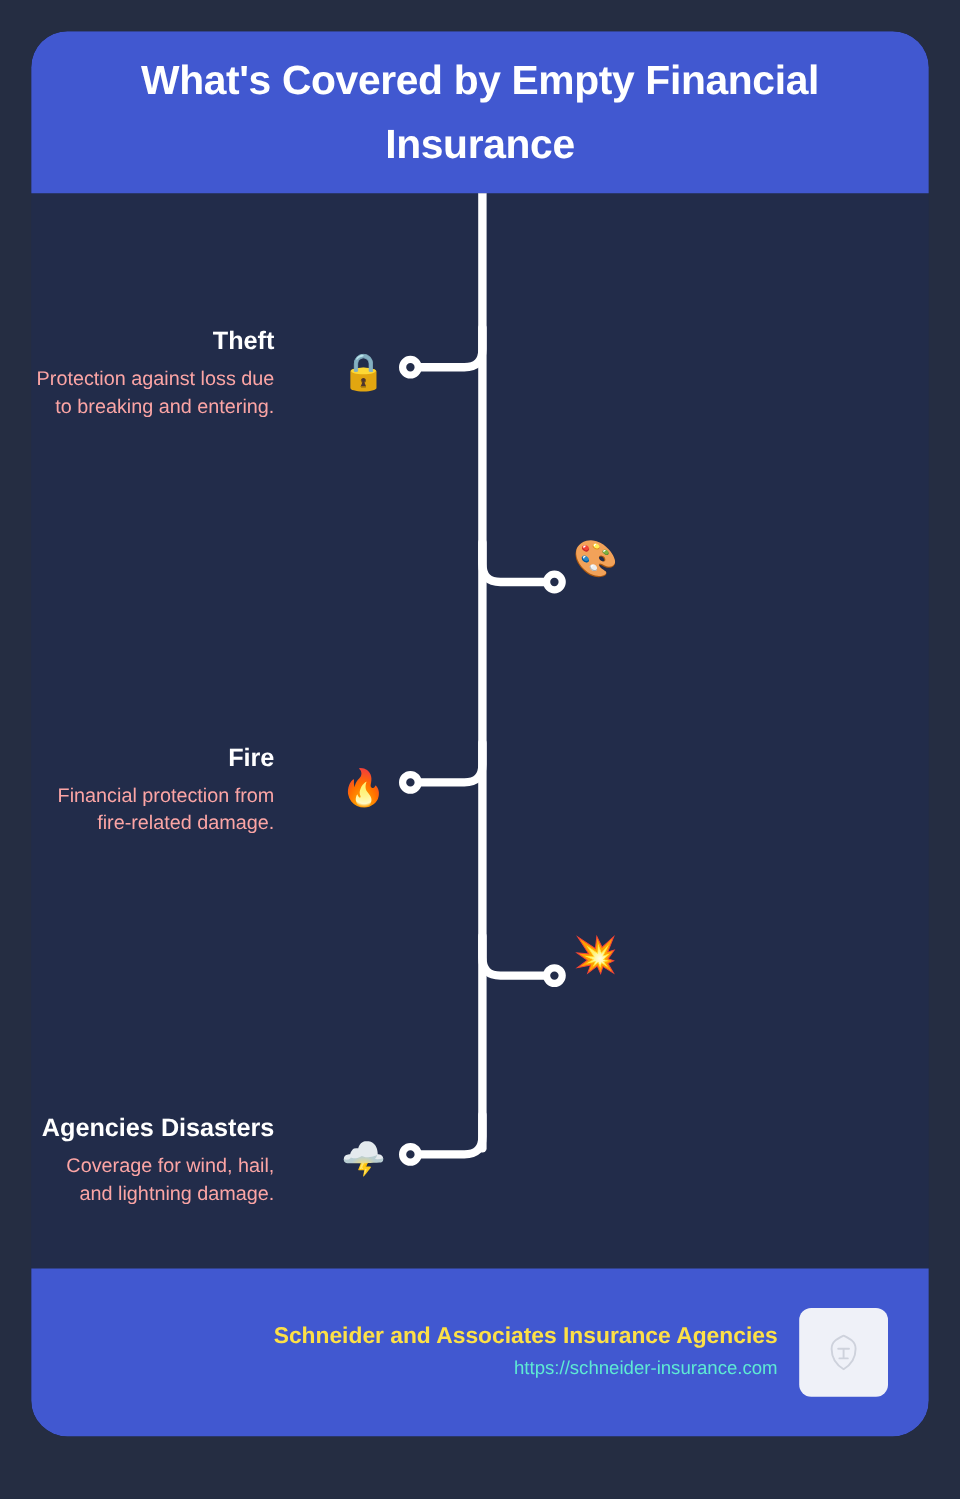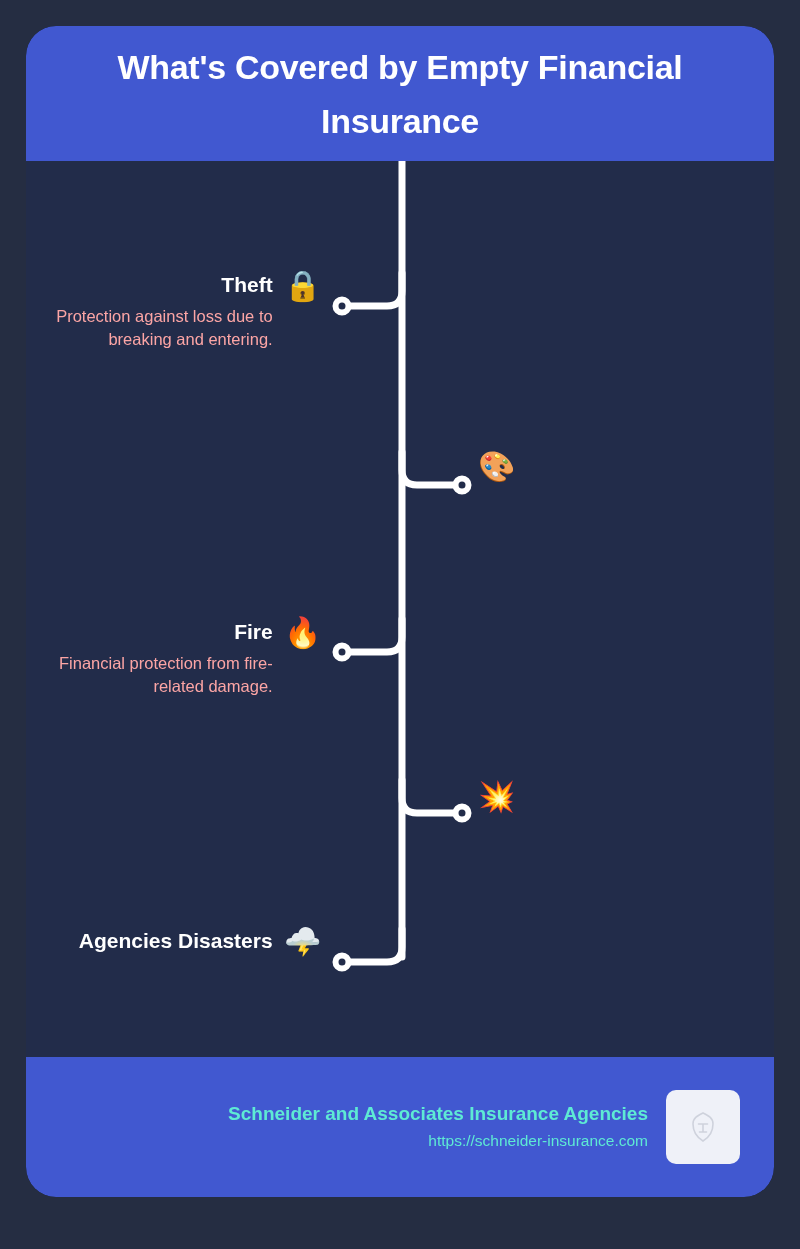--- a/index.html
+++ b/index.html
@@ -66,21 +66,22 @@
     top: 0;
     width: 748px;
     height: 896px;
     pointer-events: none;
   }
 
   
   .item {
     position: absolute;
     display: flex;
-    align-items: flex-start;
+    align-items: center;
+    gap: 44px;
   }
   .item-left {
     flex-direction: row;
     justify-content: flex-end;
   }
   .item-right {
     flex-direction: row;
     justify-content: flex-start;
   }
   .text-block {
@@ -130,21 +131,21 @@
     box-sizing: border-box;
   }
   .footer-text {
     display: flex;
     flex-direction: column;
     align-items: flex-end;
     text-align: right;
     margin-right: 18px;
   }
   .footer-company {
-    color: #5eead4;
+    color: #fde047;
     font-size: 19px;
     font-weight: bold;
     line-height: 26px;
     white-space: nowrap;
   }
   .footer-url {
     color: #5eead4;
     font-size: 15.5px;
     line-height: 24px;
     margin-top: 2px;
@@ -217,20 +218,21 @@
         <div class="emoji">🔥</div>
       </div>
 
       <div class="item item-right" style="left: 452px; top: 621px; width: 296px;">
         <div class="emoji">💥</div>
       </div>
 
       <div class="item item-left" style="left: 0px; top: 766px; width: 296px;">
         <div class="text-block">
           <div class="item-title">Agencies Disasters</div>
+          <div class="item-desc">Coverage for wind, hail, and lightning damage.</div>
         </div>
         <div class="emoji">🌩️</div>
       </div>
 
     </div>
 
     <div class="footer">
       <div class="footer-text">
         <div class="footer-company">Schneider and Associates Insurance Agencies</div>
         <div class="footer-url">https://schneider-insurance.com</div>

